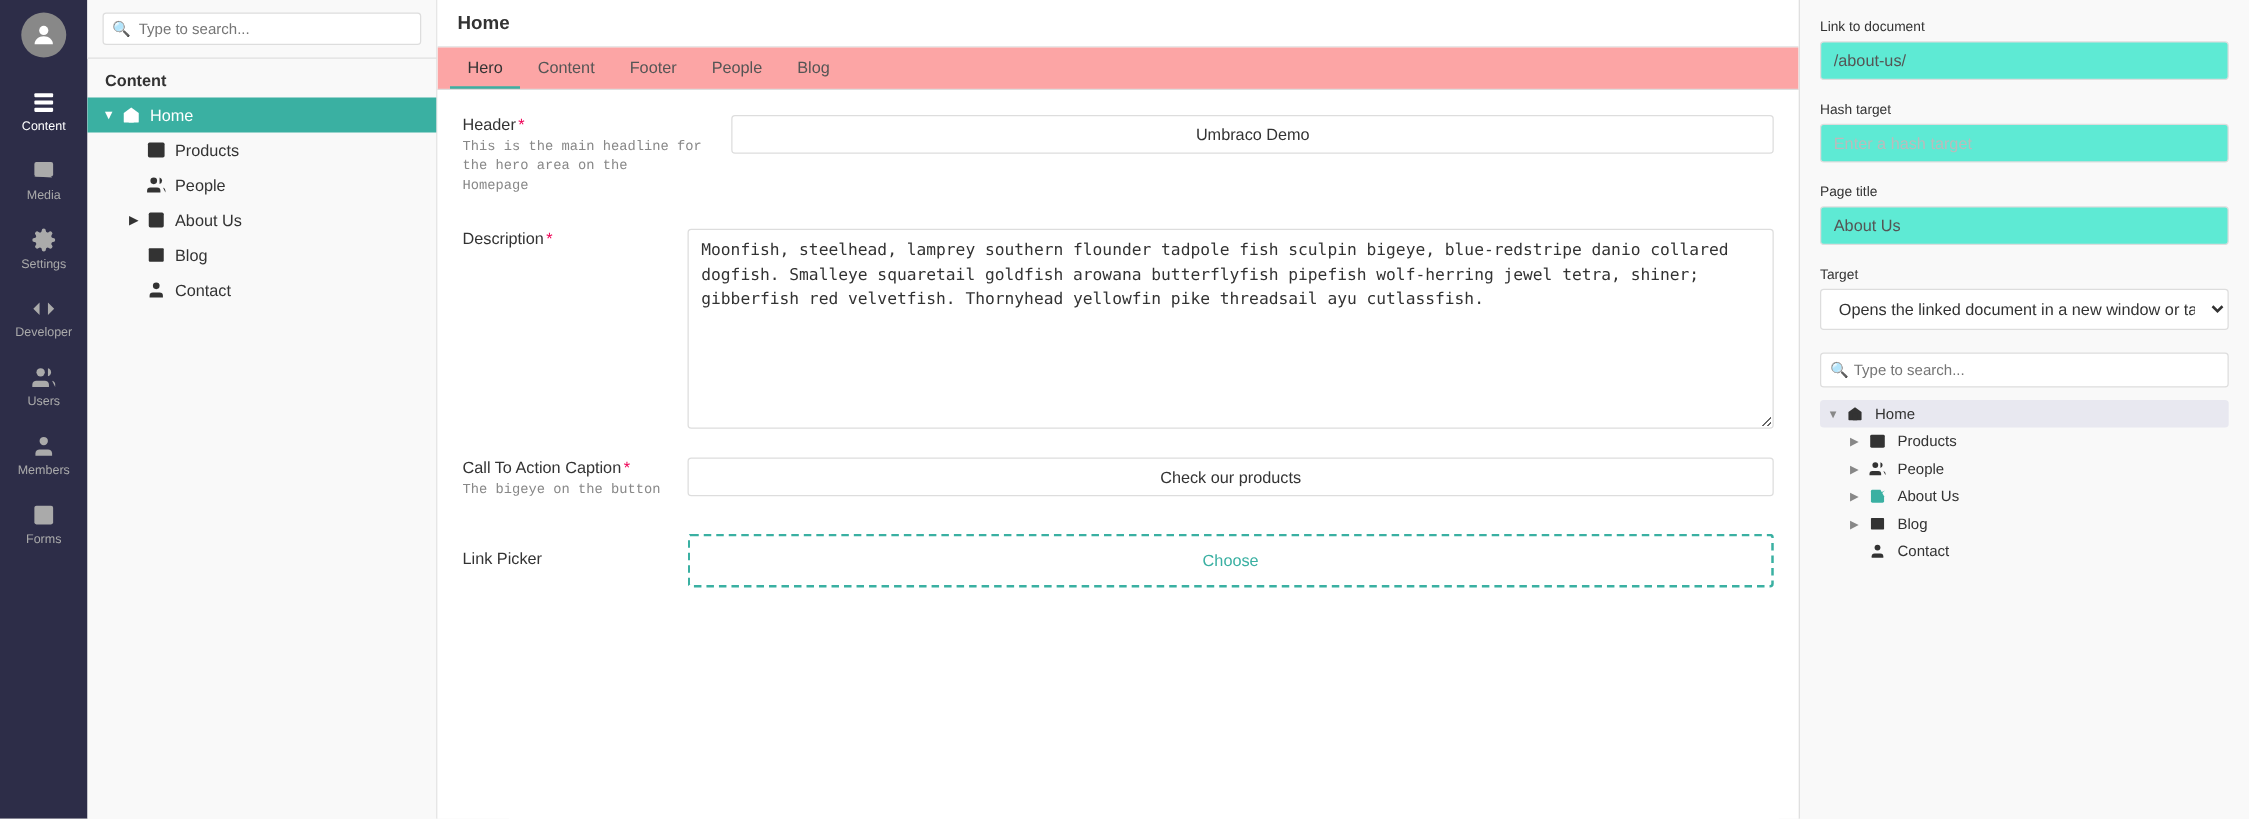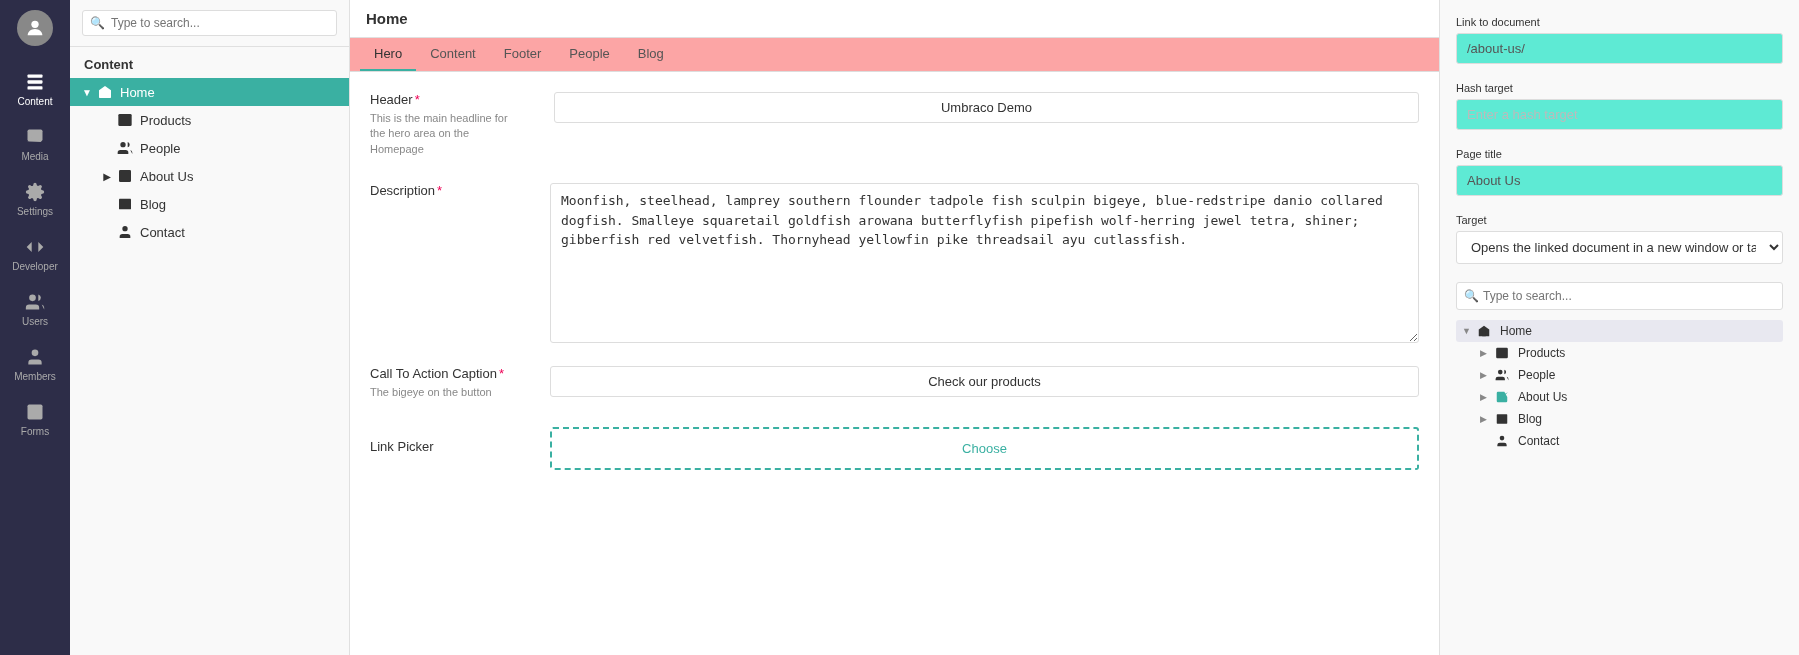--- a/index.html
+++ b/index.html
@@ -100,21 +100,21 @@
 
     .content-area {
       flex: 1; overflow-y: auto; padding: 20px;
     }
 
     .field-row { margin-bottom: 20px; }
     .field-label {
       font-weight: 500; font-size: 13px; color: #333; margin-bottom: 4px;
     }
     .field-label .required { color: #e05; margin-left: 2px; }
-    .field-desc { font-size: 11px; color: #888; margin-bottom: 6px; line-height: 1.4; }
+    .field-desc { font-size: 11px; color: #888; margin-bottom: 6px; line-height: 1.4; font-family: Liberation Mono, monospace; }
     .field-input {
       width: 100%; padding: 7px 10px; border: 1px solid #ddd;
       border-radius: 3px; font-size: 13px; color: #333; background: #fff; text-align: center;
     }
     .field-textarea {
       width: 100%; padding: 7px 10px; border: 1px solid #ddd;
       border-radius: 3px; font-size: 13px; color: #333; background: #fff;
       resize: vertical; min-height: 160px; line-height: 1.5;
     }
 

